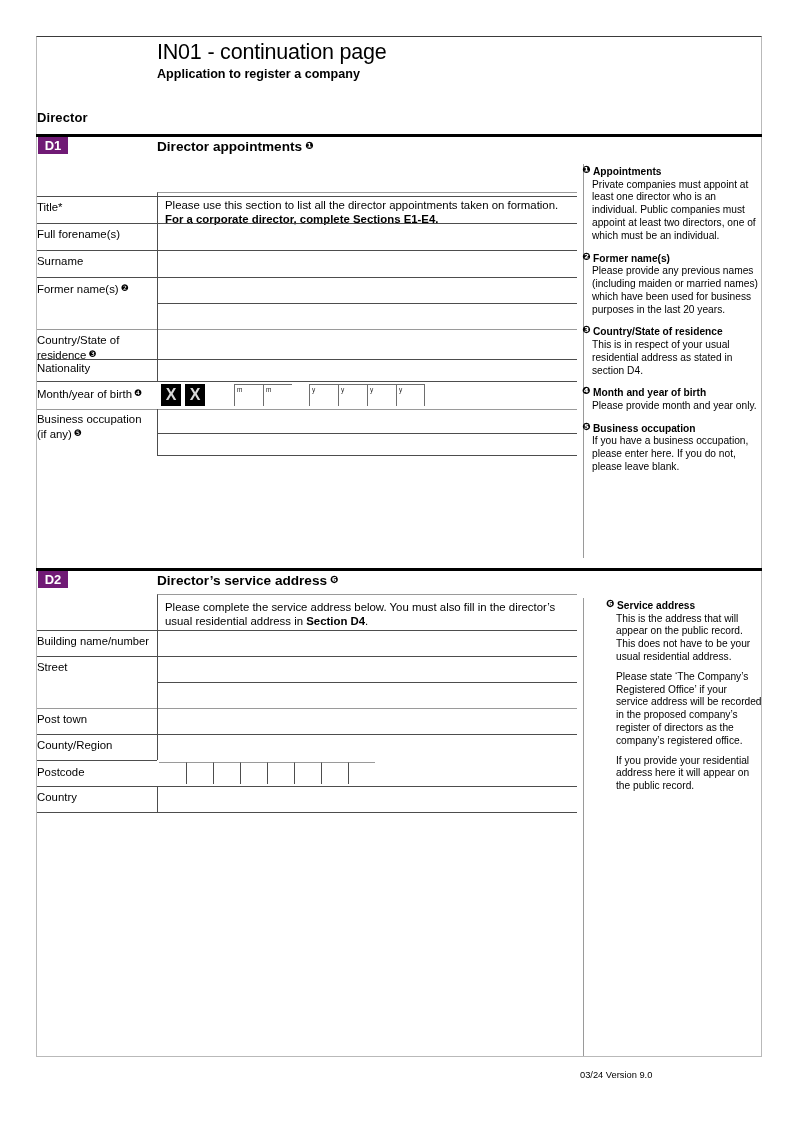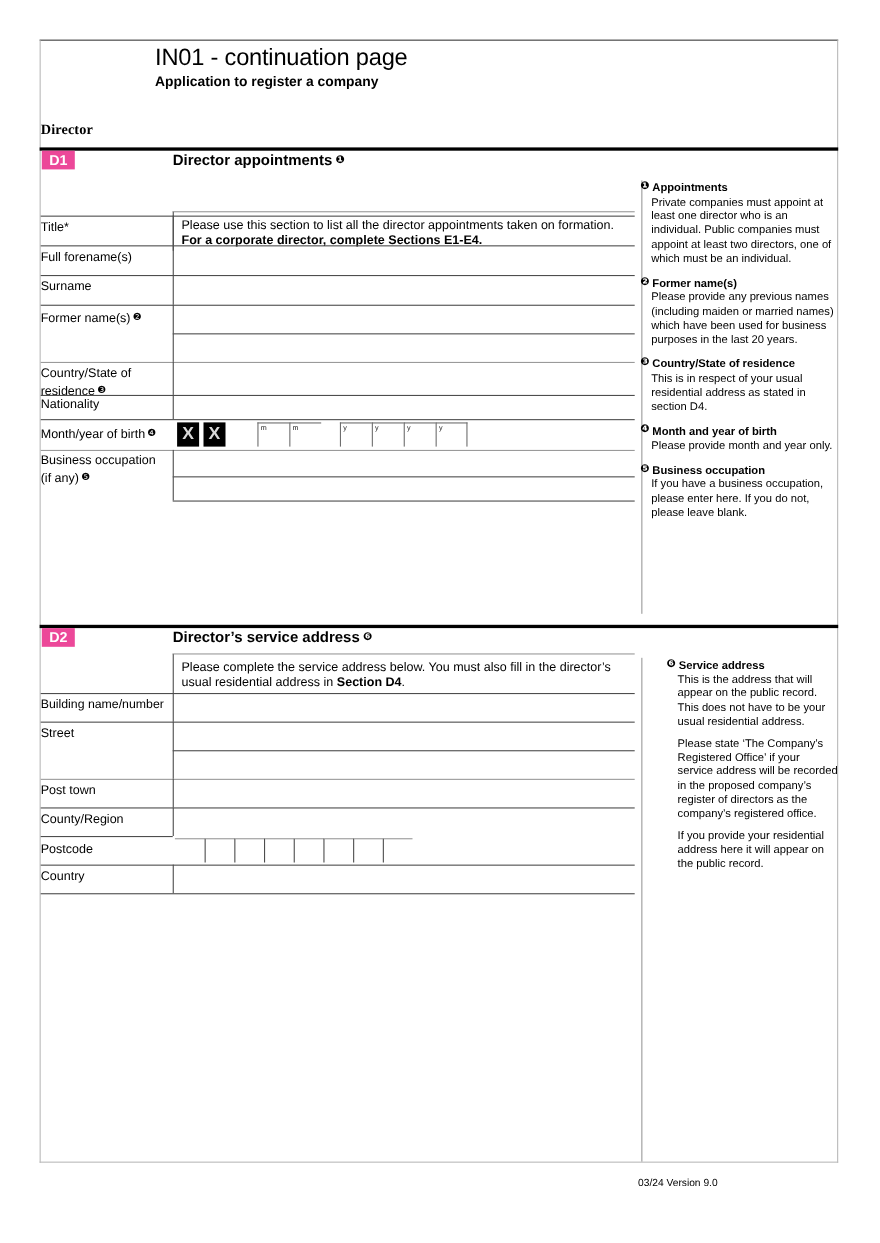--- a/index.html
+++ b/index.html
@@ -18,38 +18,38 @@
     left:36px;top:36px;
     width:726px;height:1021px;
     border-top:1.5px solid #3a3a3a;
     border-left:1.5px solid #b9b9b9;
     border-right:1.5px solid #b9b9b9;
     border-bottom:1.5px solid #b9b9b9;
     box-sizing:border-box;
   }
 
   
-  .hdr{position:absolute;left:141px;top:40px;width:420px;}
+  .hdr{position:absolute;left:157px;top:40px;width:420px;}
   .hdr-title{font-size:21.5px;font-weight:400;letter-spacing:-0.2px;line-height:1.15;}
   .hdr-sub{font-size:12.6px;font-weight:700;margin-top:2px;line-height:1.2;}
 
   
   .group-title{
     position:absolute;left:37px;
     font-size:13px;font-weight:bold;letter-spacing:0.1px;
   }
 
   
   .section{position:absolute;left:36px;width:726px;}
   .sec-topbar{
     position:absolute;left:0;top:0;width:726px;height:3px;background:#000;
   }
   .sec-tag{
     position:absolute;left:2px;top:3px;
-    width:30px;height:17px;background:#ec4899;color:#fff;
+    width:30px;height:17px;background:#701a75;color:#fff;
     font-size:13px;font-weight:bold;line-height:17px;text-align:center;
     letter-spacing:0px;
   }
   .sec-heading{
     position:absolute;left:121px;top:3px;
     font-size:13.6px;font-weight:bold;line-height:17px;
     white-space:nowrap;
   }
 
   
@@ -148,21 +148,21 @@
 </head>
 <body>
 
 <div class="page-frame"></div>
 
 <div class="hdr">
   <div class="hdr-title">IN01 - continuation page</div>
   <div class="hdr-sub">Application to register a company</div>
 </div>
 
-<div class="group-title" style="top:110px;font-family:Liberation Serif, serif;">Director</div>
+<div class="group-title" style="top:110px;">Director</div>
 
 <div class="section" style="top:134px;height:424px;">
   <div class="sec-topbar"></div>
   <div class="sec-tag">D1</div>
   <div class="sec-heading">
     <span>Director appointments</span><span class="nm">❶</span>
   </div>
 
   <div class="fields" style="top:26px;">
 

